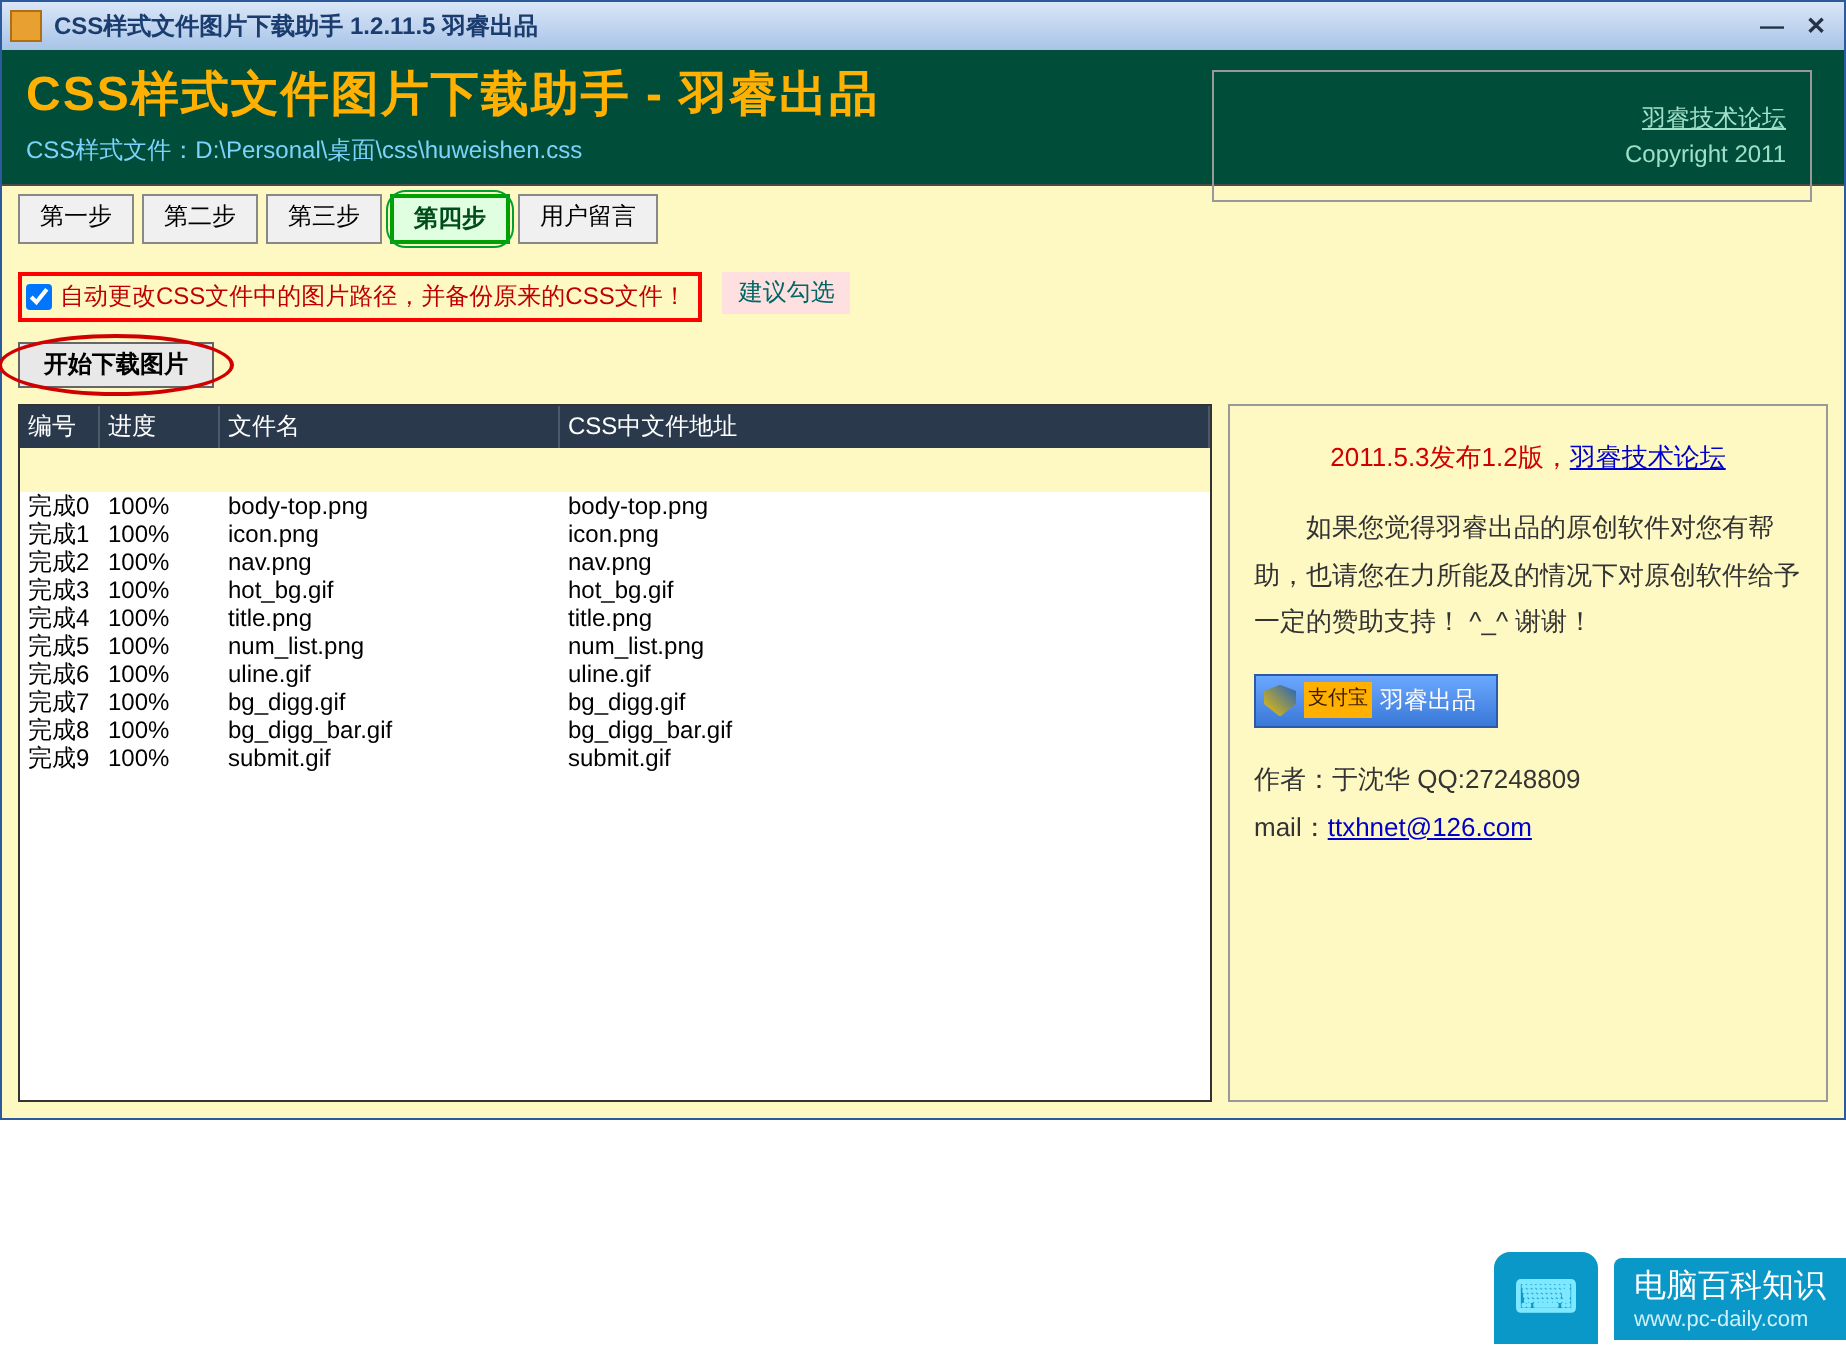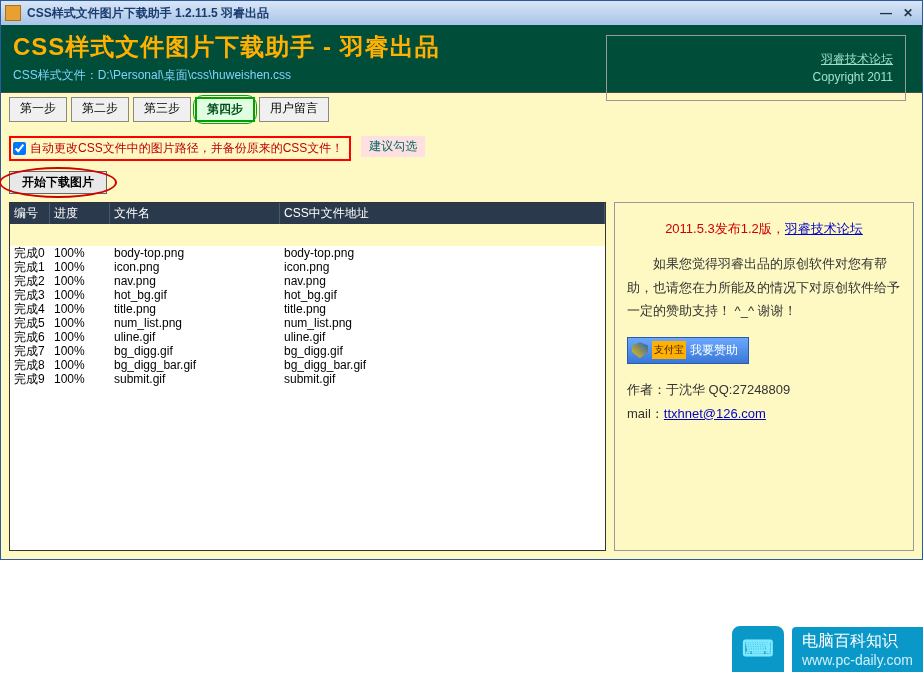--- a/index.html
+++ b/index.html
@@ -42,21 +42,21 @@
   .promo-head a { color: #0000cc; text-decoration: underline; cursor: pointer; }
   .promo-text { color: #333; text-indent: 2em; margin-bottom: 14px; }
   .donatebtn { display: inline-flex; align-items: center; gap: 4px; background: linear-gradient(#6aa8ff,#3a78d8); color: #fff; border: 1px solid #2a5aa8; padding: 2px 10px 2px 4px; cursor: pointer; font-size: 12px; margin-bottom: 14px; }
   .shield { width: 16px; height: 16px; background: linear-gradient(45deg,#f0c000,#2060c0); clip-path: polygon(50% 0,100% 20%,100% 60%,50% 100%,0 60%,0 20%); }
   .donate-label { background:#ffb000; color:#3a1a00; font-size:10px; padding:0 2px; }
   .contact { color: #333; line-height: 1.8; }
   .contact a { color: #0000cc; text-decoration: underline; cursor: pointer; }
   .watermark { position: absolute; right: 0; bottom: 0; display: flex; align-items: center; gap: 6px; }
   .wm-badge { width: 56px; height: 50px; background: #0a98c8; border-radius: 10px 10px 0 0; display:flex; align-items:center; justify-content:center; color:#7de8ff; font-size:22px; font-weight:bold; border:2px solid #fff; }
   .wm-text { background:#0a98c8; color:#fff; padding:4px 10px; font-size:16px; font-family:"SimHei",sans-serif; border-radius:4px 0 0 0; }
-  .wm-text span { display:block; font-size:14px; color:#cfeffa; }
+  .wm-text span { display:block; font-size:11px; color:#cfeffa; }
 </style>
 </head>
 <body>
 
 <div class="window">
   <div class="titlebar">
     <div class="icon"></div>
     <div class="title">CSS样式文件图片下载助手  1.2.11.5   羽睿出品</div>
     <div class="winctrl">
       <div class="winbtn">—</div>
@@ -170,21 +170,21 @@
 
       <div class="right">
         <div class="promo-head">
           <span>2011.5.3发布1.2版，</span><a>羽睿技术论坛</a>
         </div>
         <div class="promo-text">如果您觉得羽睿出品的原创软件对您有帮助，也请您在力所能及的情况下对原创软件给予一定的赞助支持！ ^_^ 谢谢！</div>
         <div>
           <span class="donatebtn">
             <span class="shield"></span>
             <span class="donate-label">支付宝</span>
-            <span>我要赞助</span>
+            <span>羽睿出品</span>
           </span>
         </div>
         <div class="contact">
           <div>作者：于沈华  QQ:27248809</div>
           <div>
             <span>mail：</span><a>ttxhnet@126.com</a>
           </div>
         </div>
       </div>
     </div>

